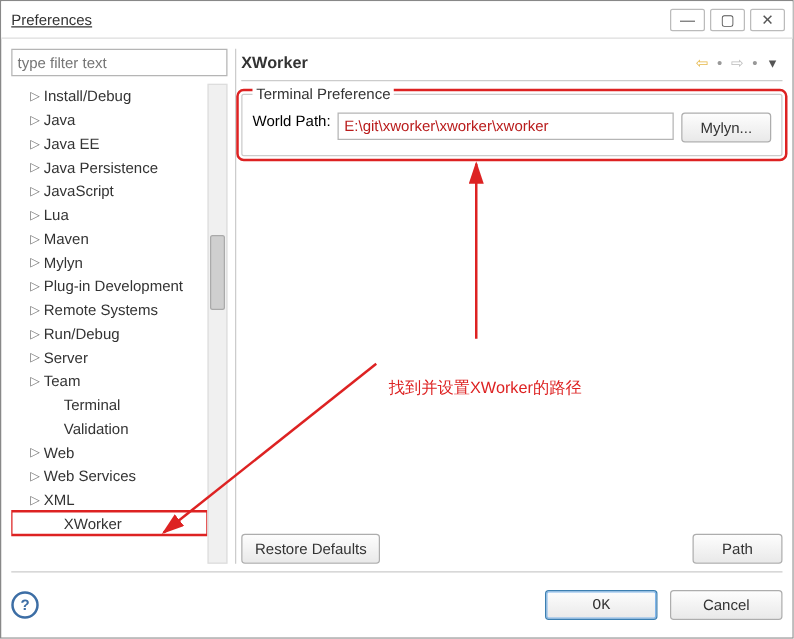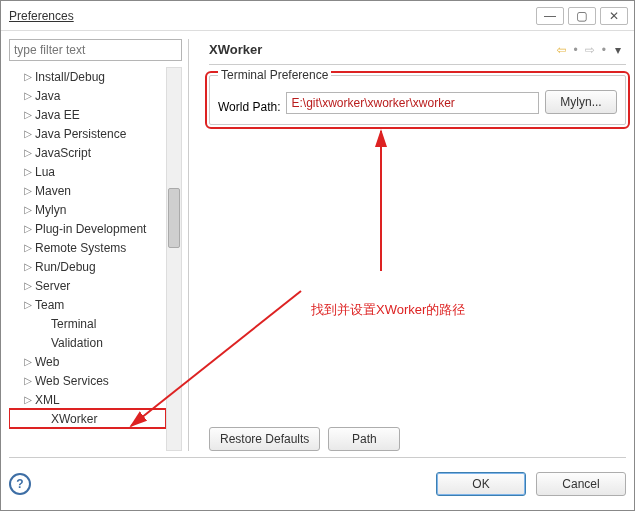--- a/index.html
+++ b/index.html
@@ -2,43 +2,43 @@
 <html><head>
 <meta charset="utf-8">
 <style>
   * { box-sizing: border-box; font-family: "Segoe UI", Tahoma, sans-serif; font-size: 12px; }
   body { margin: 0; background: #fff; }
   .window { width: 635px; height: 511px; border: 1px solid #888; background: #fff; position: relative; }
   .titlebar { height: 30px; border-bottom: 1px solid #ddd; display: flex; align-items: center; padding: 0 6px; background: #fff; }
   .titlebar .title { flex: 1; padding-left: 2px; color: #333; text-decoration: underline; }
   .titlebar .winbtn { width: 28px; height: 18px; border: 1px solid #bbb; margin-left: 4px; border-radius: 2px; display: flex; align-items: center; justify-content: center; color: #555; font-size: 11px; cursor: default; }
   .client { position: absolute; top: 30px; left: 0; right: 0; bottom: 0; padding: 8px; display: flex; flex-direction: column; }
-  .upper { flex: 1; display: flex; gap: 20px; min-height: 0; }
+  .upper { flex: 1; display: flex; gap: 4px; min-height: 0; }
   .leftpane { width: 180px; display: flex; flex-direction: column; border-right: 1px solid #ccc; padding-right: 6px; }
   .filter { height: 22px; border: 1px solid #b5b5b5; padding: 2px 4px; color: #888; background: #fff; width: 100%; }
   .treewrap { flex: 1; position: relative; margin-top: 6px; display: flex; }
   .tree { flex: 1; overflow: hidden; }
   .tree-item { display: flex; align-items: center; height: 19px; padding-left: 14px; color: #333; cursor: default; }
   .tree-item.child { padding-left: 30px; }
   .tw { width: 10px; text-align: center; color: #777; margin-right: 2px; font-size: 10px; }
   .tree-item.selected { outline: 2px solid #d22; outline-offset: -1px; }
   .vscroll { width: 16px; background: #f0f0f0; border: 1px solid #ddd; position: relative; }
   .vscroll .thumb { position: absolute; left: 1px; right: 1px; top: 120px; height: 60px; background: #cfcfcf; border: 1px solid #aaa; border-radius: 2px; }
   .rightpane { flex: 1; display: flex; flex-direction: column; min-width: 0; }
   .rhead { display: flex; align-items: center; height: 26px; border-bottom: 1px solid #ccc; padding-bottom: 4px; }
   .rtitle { font-weight: bold; flex: 1; color: #333; font-size: 13px; }
   .navicons { display: flex; gap: 4px; align-items: center; }
   .navicon { width: 16px; height: 16px; display: flex; align-items: center; justify-content: center; font-size: 12px; }
   .group { margin-top: 10px; border: 1px solid #ccc; border-radius: 2px; position: relative; padding: 14px 8px 10px 8px; outline: 2px solid #d22; outline-offset: 2px; }
   .group .legend { position: absolute; top: -8px; left: 8px; background: #fff; padding: 0 3px; color: #333; }
-  .row { display: flex; align-items: flex-end; gap: 6px; }
+  .row { display: flex; align-items: flex-start; gap: 6px; }
   .textinput { flex: 1; height: 22px; border: 1px solid #b5b5b5; background: #fff; padding: 2px 4px; color: #b91c1c; }
   .btn { height: 24px; min-width: 72px; padding: 0 10px; border: 1px solid #adadad; background: linear-gradient(#fdfdfd,#e9e9e9); border-radius: 3px; color: #333; cursor: default; display: inline-flex; align-items: center; justify-content: center; }
-  .btn.primary { border-color: #3c7fb1; box-shadow: 0 0 0 1px #7eb4ea inset; }
-  .rightlower { margin-top: auto; display: flex; justify-content: flex-start; gap: 8px; padding-top: 8px; }
+  .btn.primary { border-color: #3c7fb1; box-shadow: 0 0 0 1px #7eb4ea inset; font-family: Liberation Mono, monospace; }
+  .rightlower { margin-top: auto; display: flex; justify-content: space-between; gap: 8px; padding-top: 8px; }
   .sep { height: 1px; background: #ccc; margin-top: 6px; }
   .bottombar { height: 44px; display: flex; align-items: center; padding-top: 8px; }
   .help { width: 22px; height: 22px; border: 2px solid #3d6ea5; color: #3d6ea5; border-radius: 50%; display: flex; align-items: center; justify-content: center; font-weight: bold; font-size: 13px; }
   .bottombar .spacer { flex: 1; }
   .annot { position: absolute; color: #d22; font-size: 13px; pointer-events: none; }
   svg.overlay { position: absolute; top: 0; left: 0; pointer-events: none; }
 </style>
 </head>
 <body>
 

